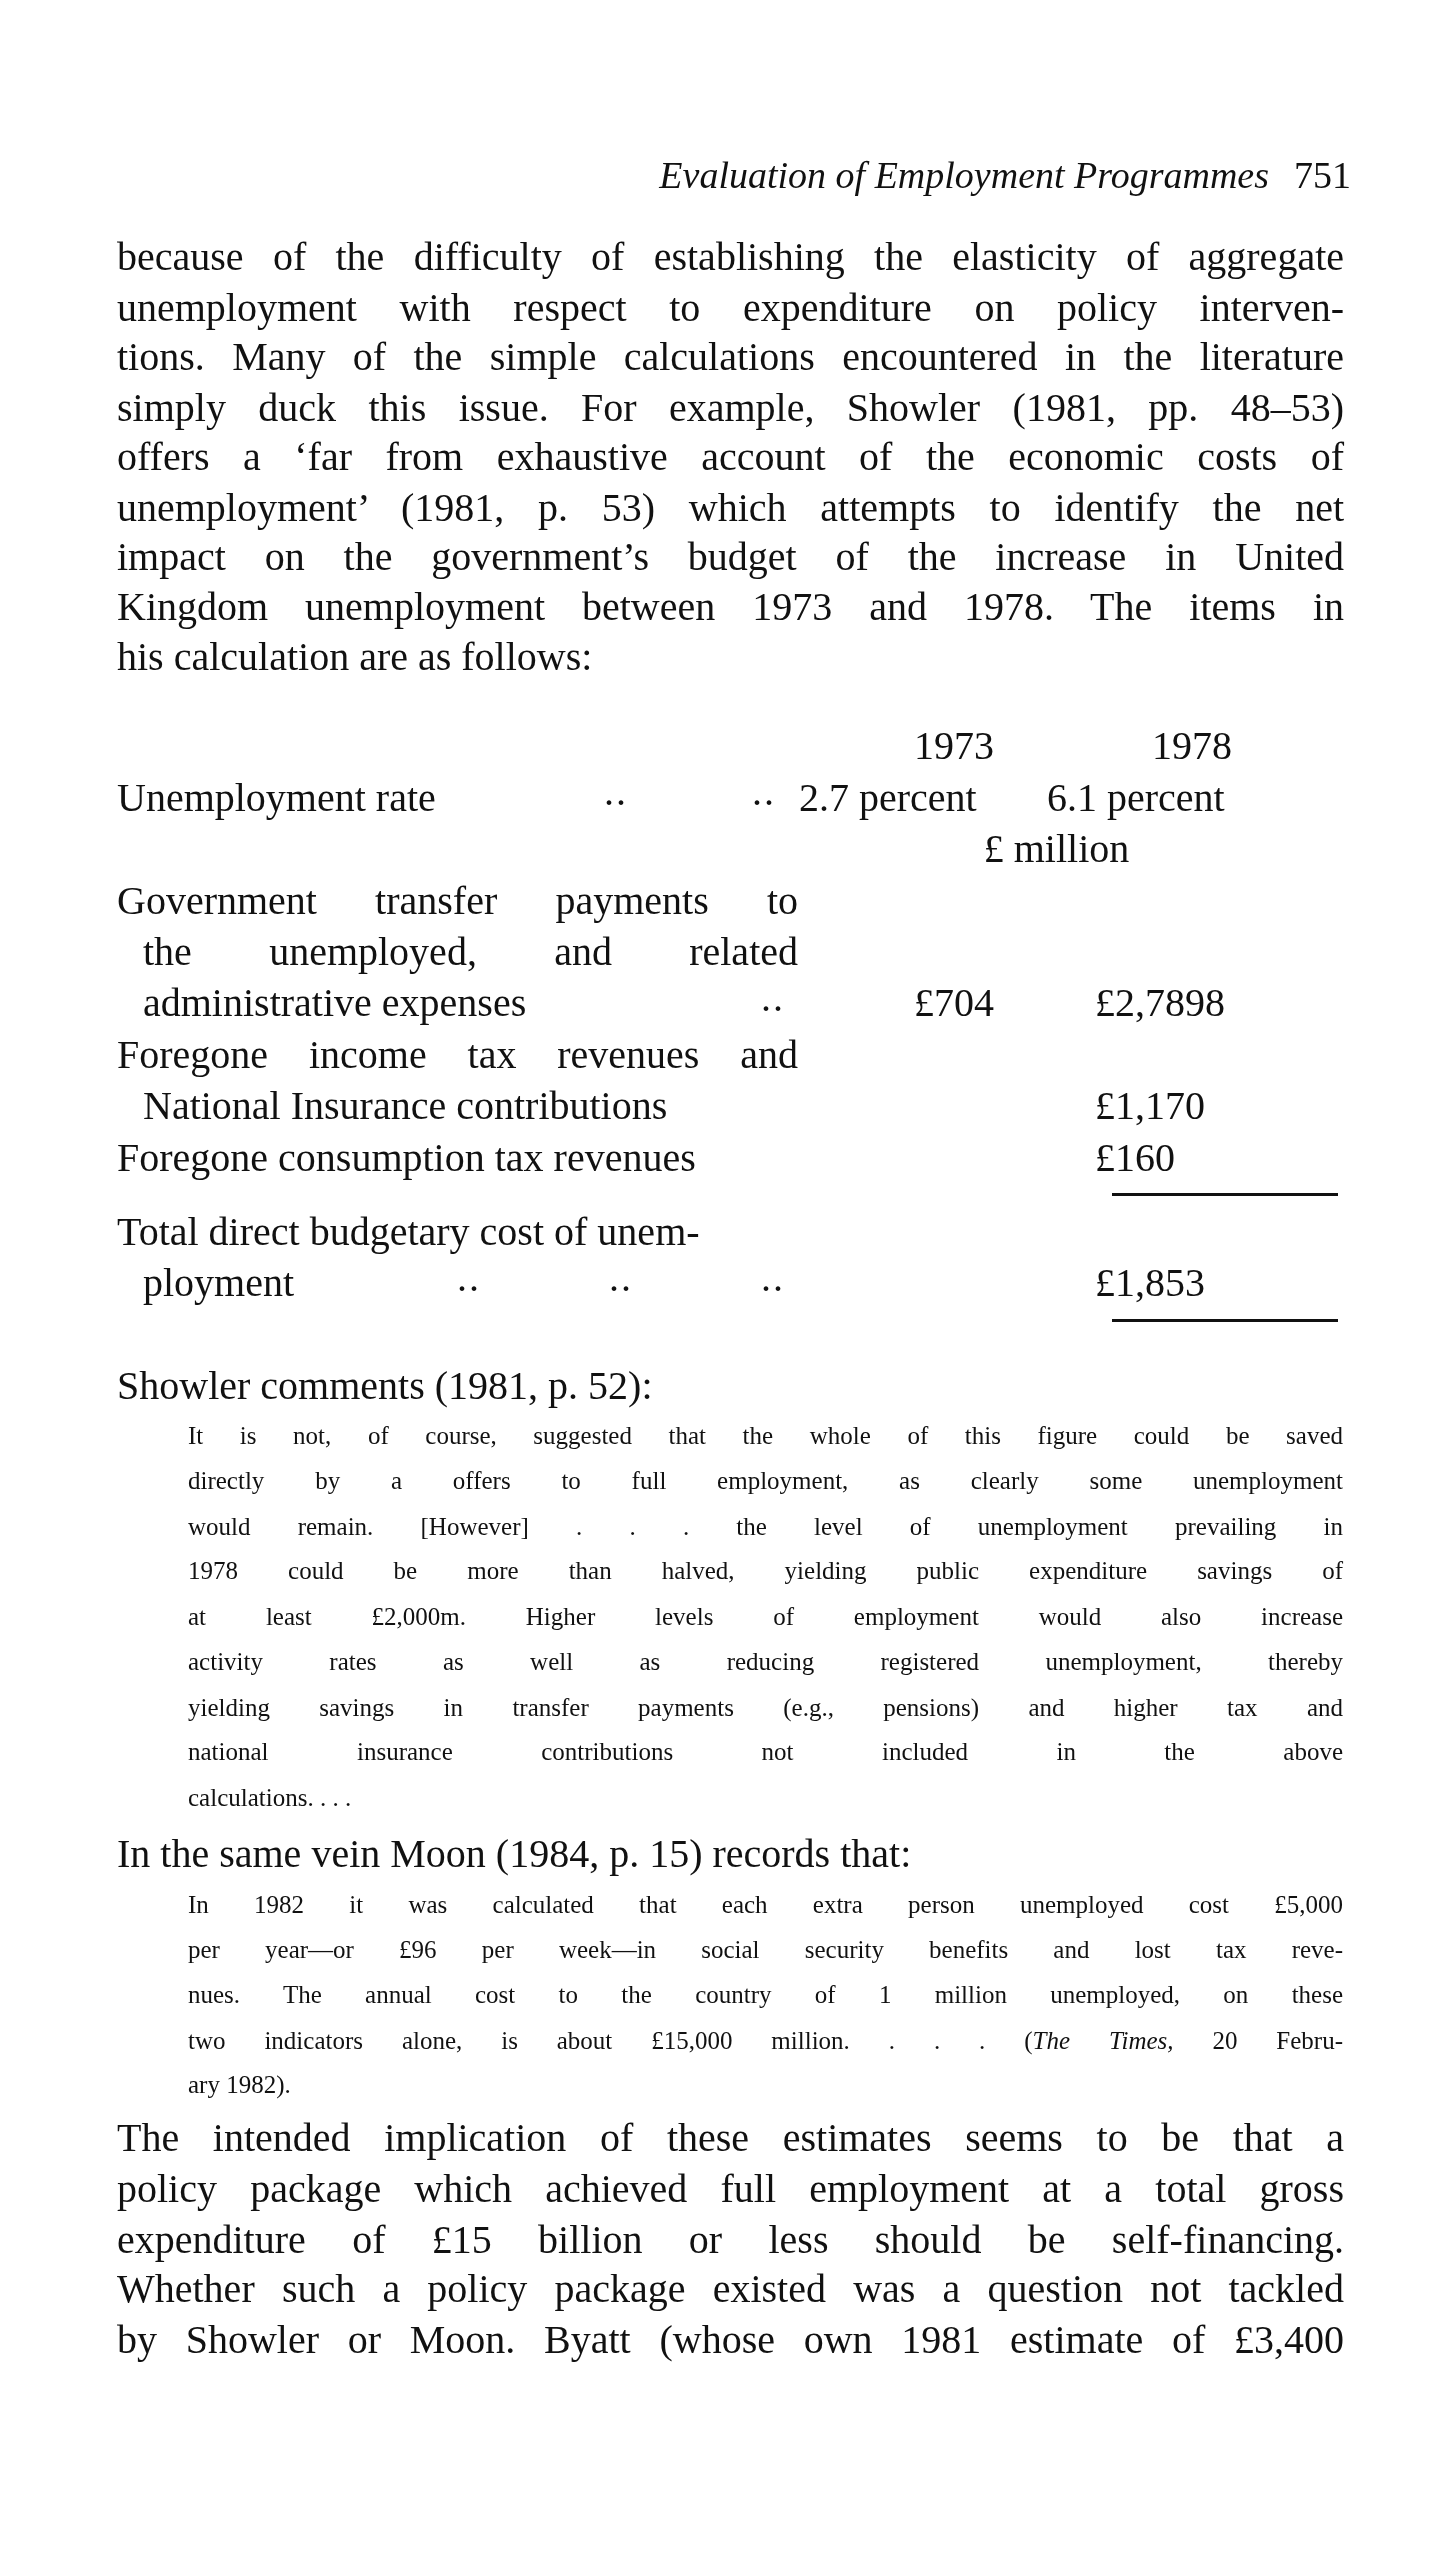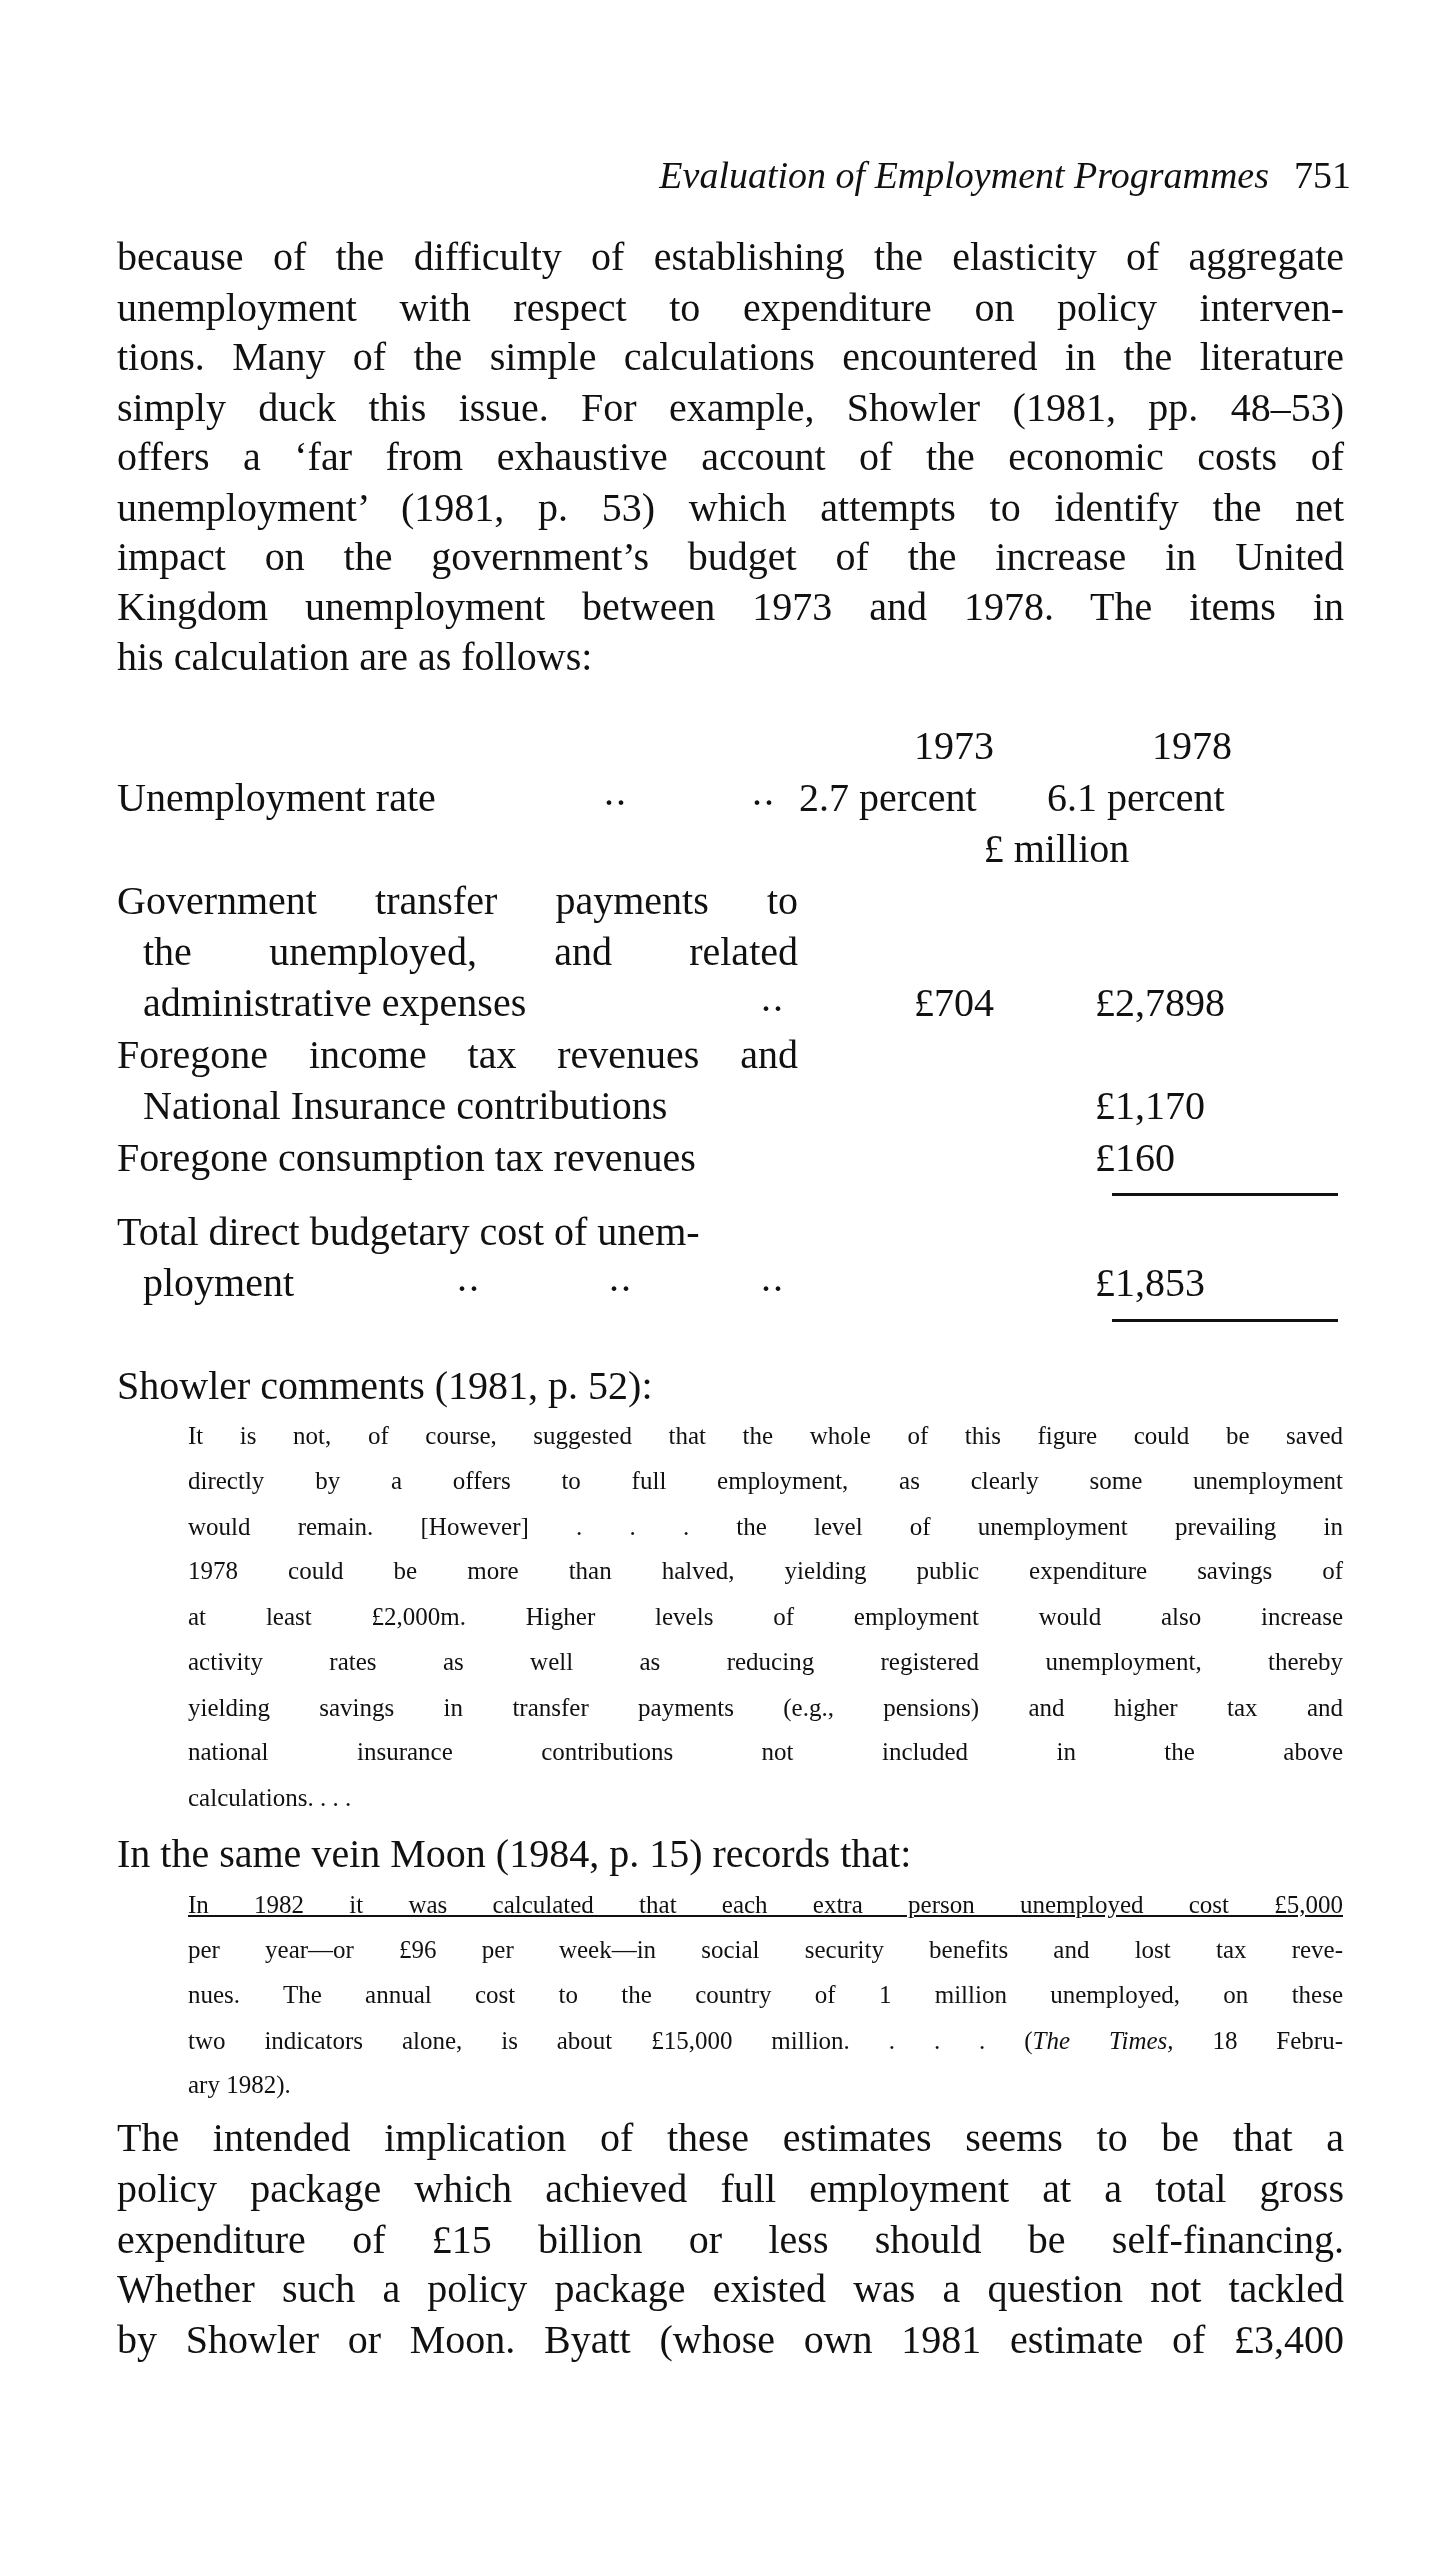--- a/index.html
+++ b/index.html
@@ -86,24 +86,24 @@
   <div class="line quote justify" style="left:188px; width:1155px; top:1595px;">at least £2,000m. Higher levels of employment would also increase</div>
   <div class="line quote justify" style="left:188px; width:1155px; top:1640px;">activity rates as well as reducing registered unemployment, thereby</div>
   <div class="line quote justify" style="left:188px; width:1155px; top:1686px;">yielding savings in transfer payments (e.g., pensions) and higher tax and</div>
   <div class="line quote justify" style="left:188px; width:1155px; top:1730px;">national insurance contributions not included in the above</div>
   <div class="line quote" style="left:188px; top:1776px;">calculations. . . .</div>
 </div>
 
 <div class="line body" style="left:117px; top:1829px;">In the same vein Moon (1984, p. 15) records that:</div>
 
 <div>
-  <div class="line quote justify" style="left:188px; width:1155px; top:1883px;text-decoration:underline;">In 1982 it was calculated that each extra person unemployed cost £5,000</div>
+  <div class="line quote justify" style="left:188px; width:1155px; top:1883px;">In 1982 it was calculated that each extra person unemployed cost £5,000</div>
   <div class="line quote justify" style="left:188px; width:1155px; top:1928px;">per year—or £96 per week—in social security benefits and lost tax reve-</div>
   <div class="line quote justify" style="left:188px; width:1155px; top:1973px;">nues. The annual cost to the country of 1 million unemployed, on these</div>
-  <div class="line quote justify" style="left:188px; width:1155px; top:2019px;"><span>two indicators alone, is about £15,000 million. . . . (</span><em>The Times,</em><span> 18 Febru-</span></div>
+  <div class="line quote justify" style="left:188px; width:1155px; top:2019px;"><span>two indicators alone, is about £15,000 million. . . . (</span><em>The Times,</em><span> 20 Febru-</span></div>
   <div class="line quote" style="left:188px; top:2063px;">ary 1982).</div>
 </div>
 
 <div>
   <div class="line body justify" style="left:117px; width:1227px; top:2113px;">The intended implication of these estimates seems to be that a</div>
   <div class="line body justify" style="left:117px; width:1227px; top:2164px;">policy package which achieved full employment at a total gross</div>
   <div class="line body justify" style="left:117px; width:1227px; top:2215px;">expenditure of £15 billion or less should be self-financing.</div>
   <div class="line body justify" style="left:117px; width:1227px; top:2264px;">Whether such a policy package existed was a question not tackled</div>
   <div class="line body justify" style="left:117px; width:1227px; top:2315px;">by Showler or Moon. Byatt (whose own 1981 estimate of £3,400</div>
 </div>

